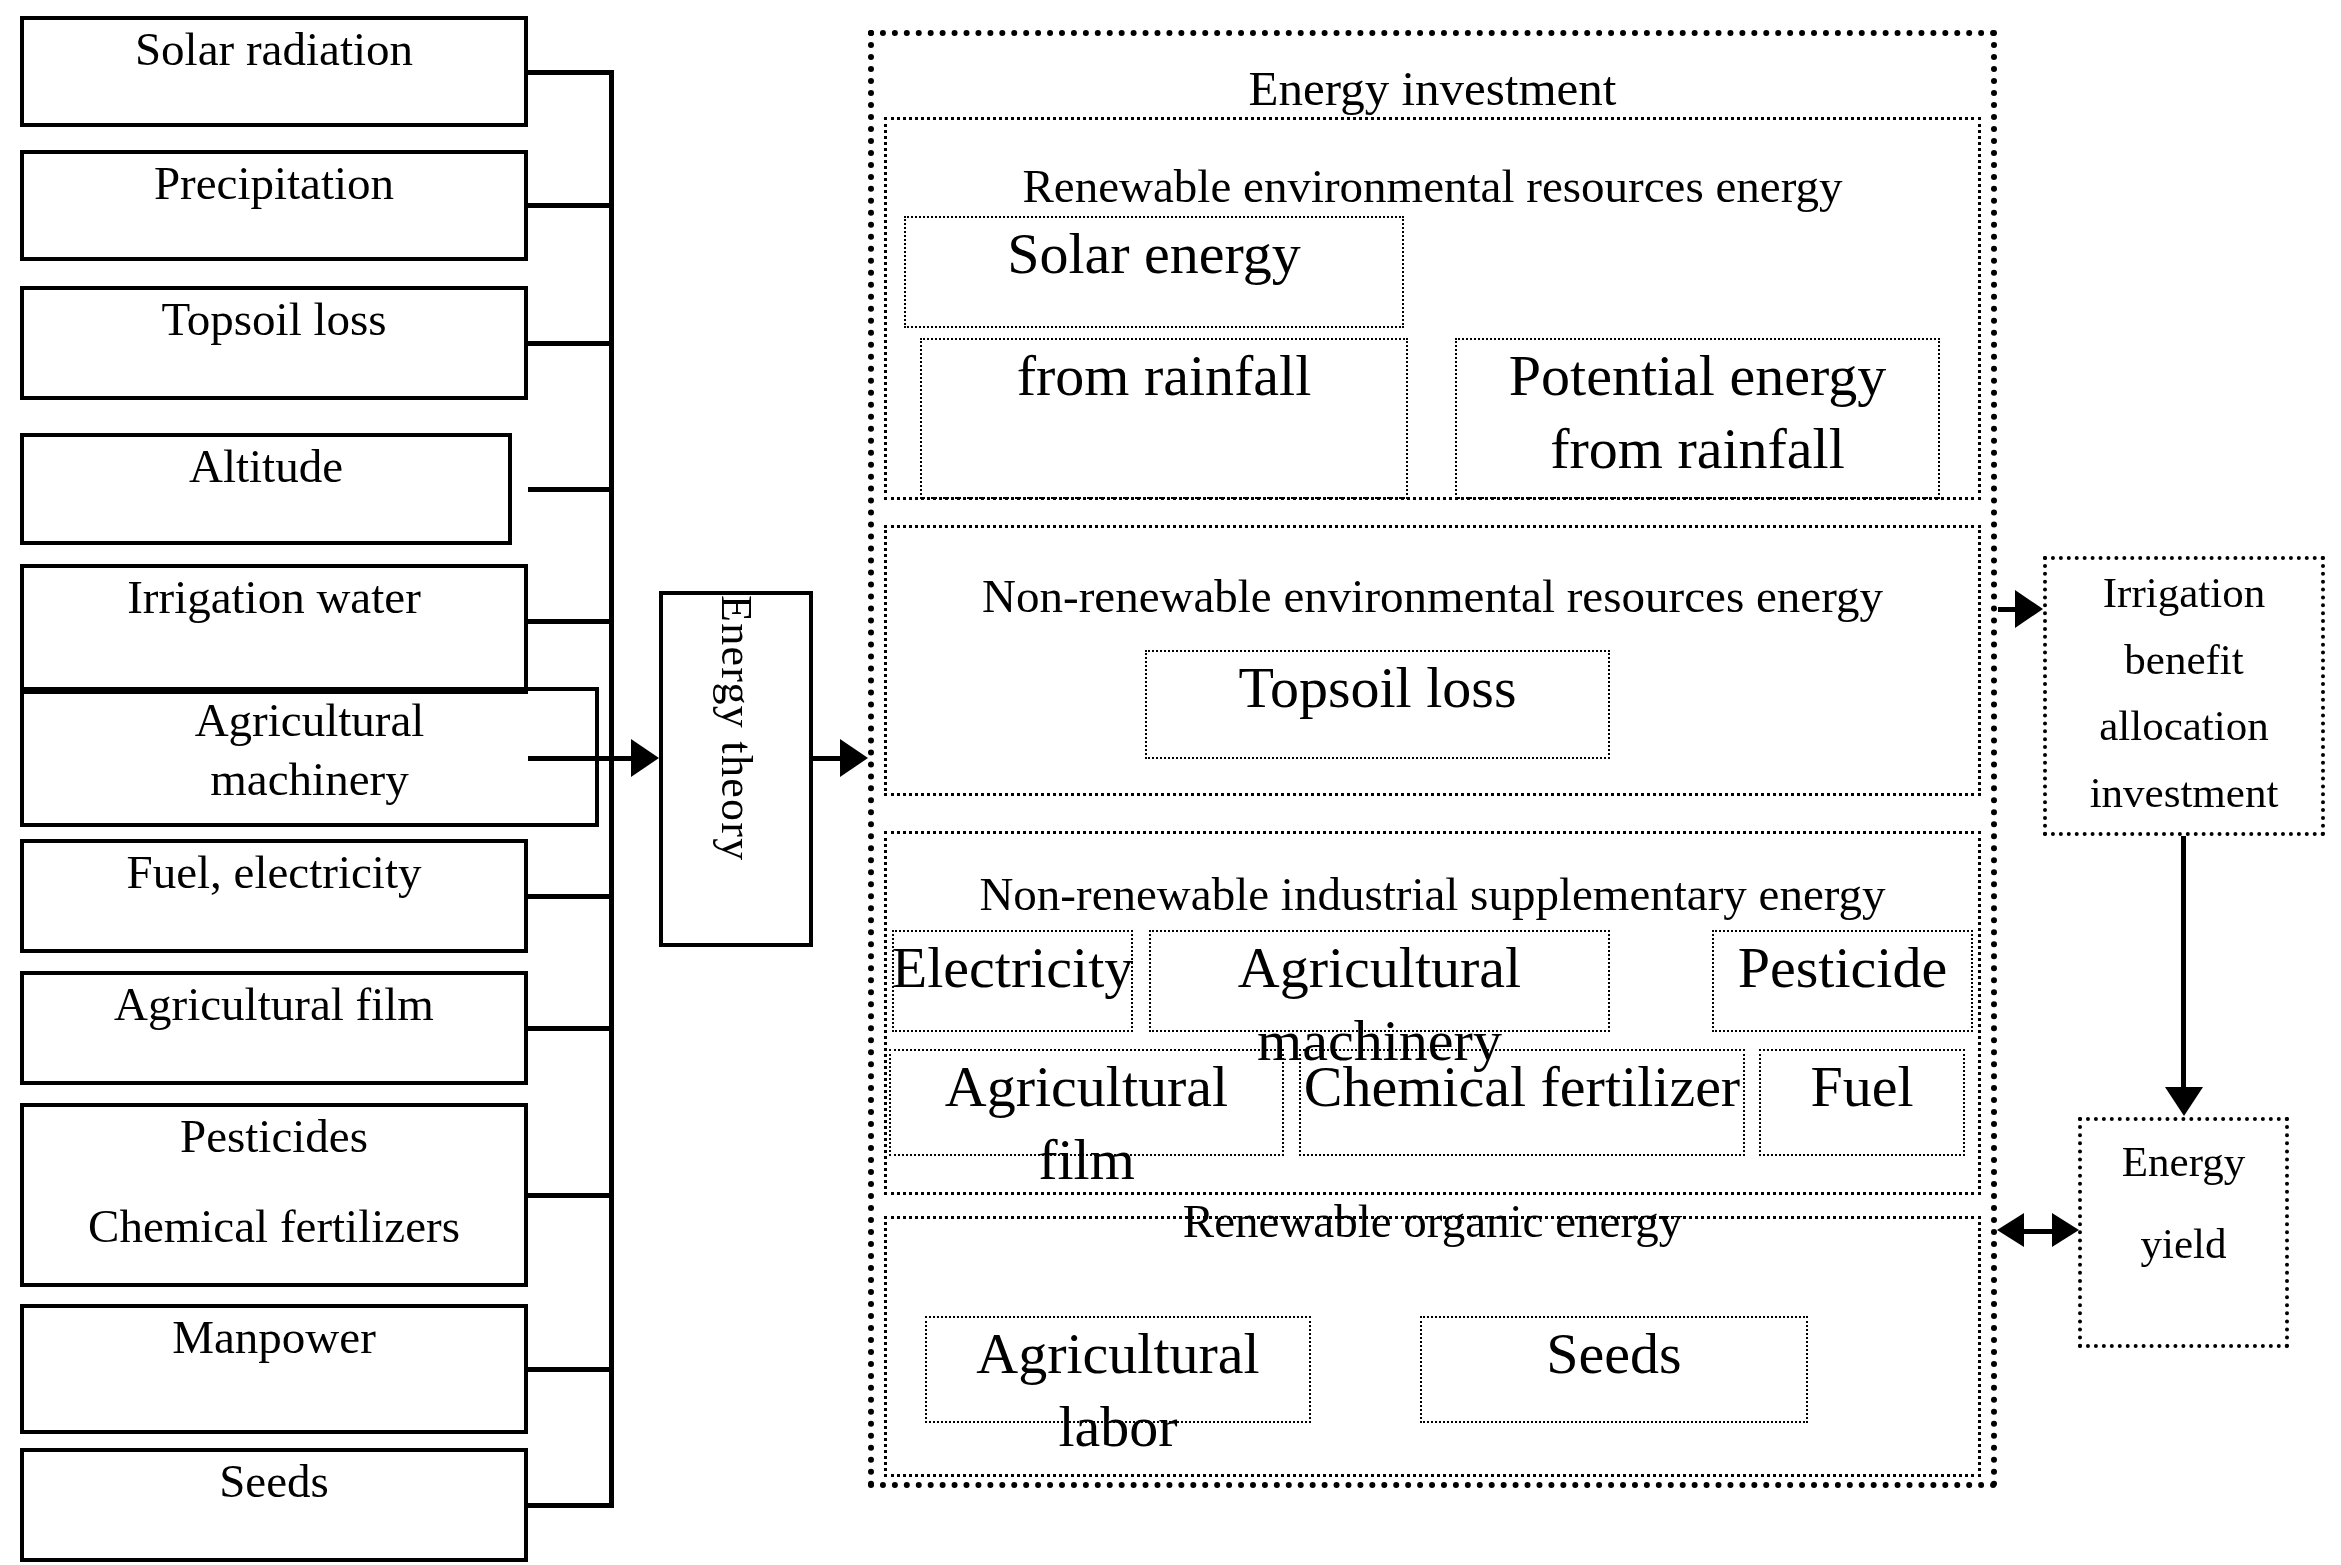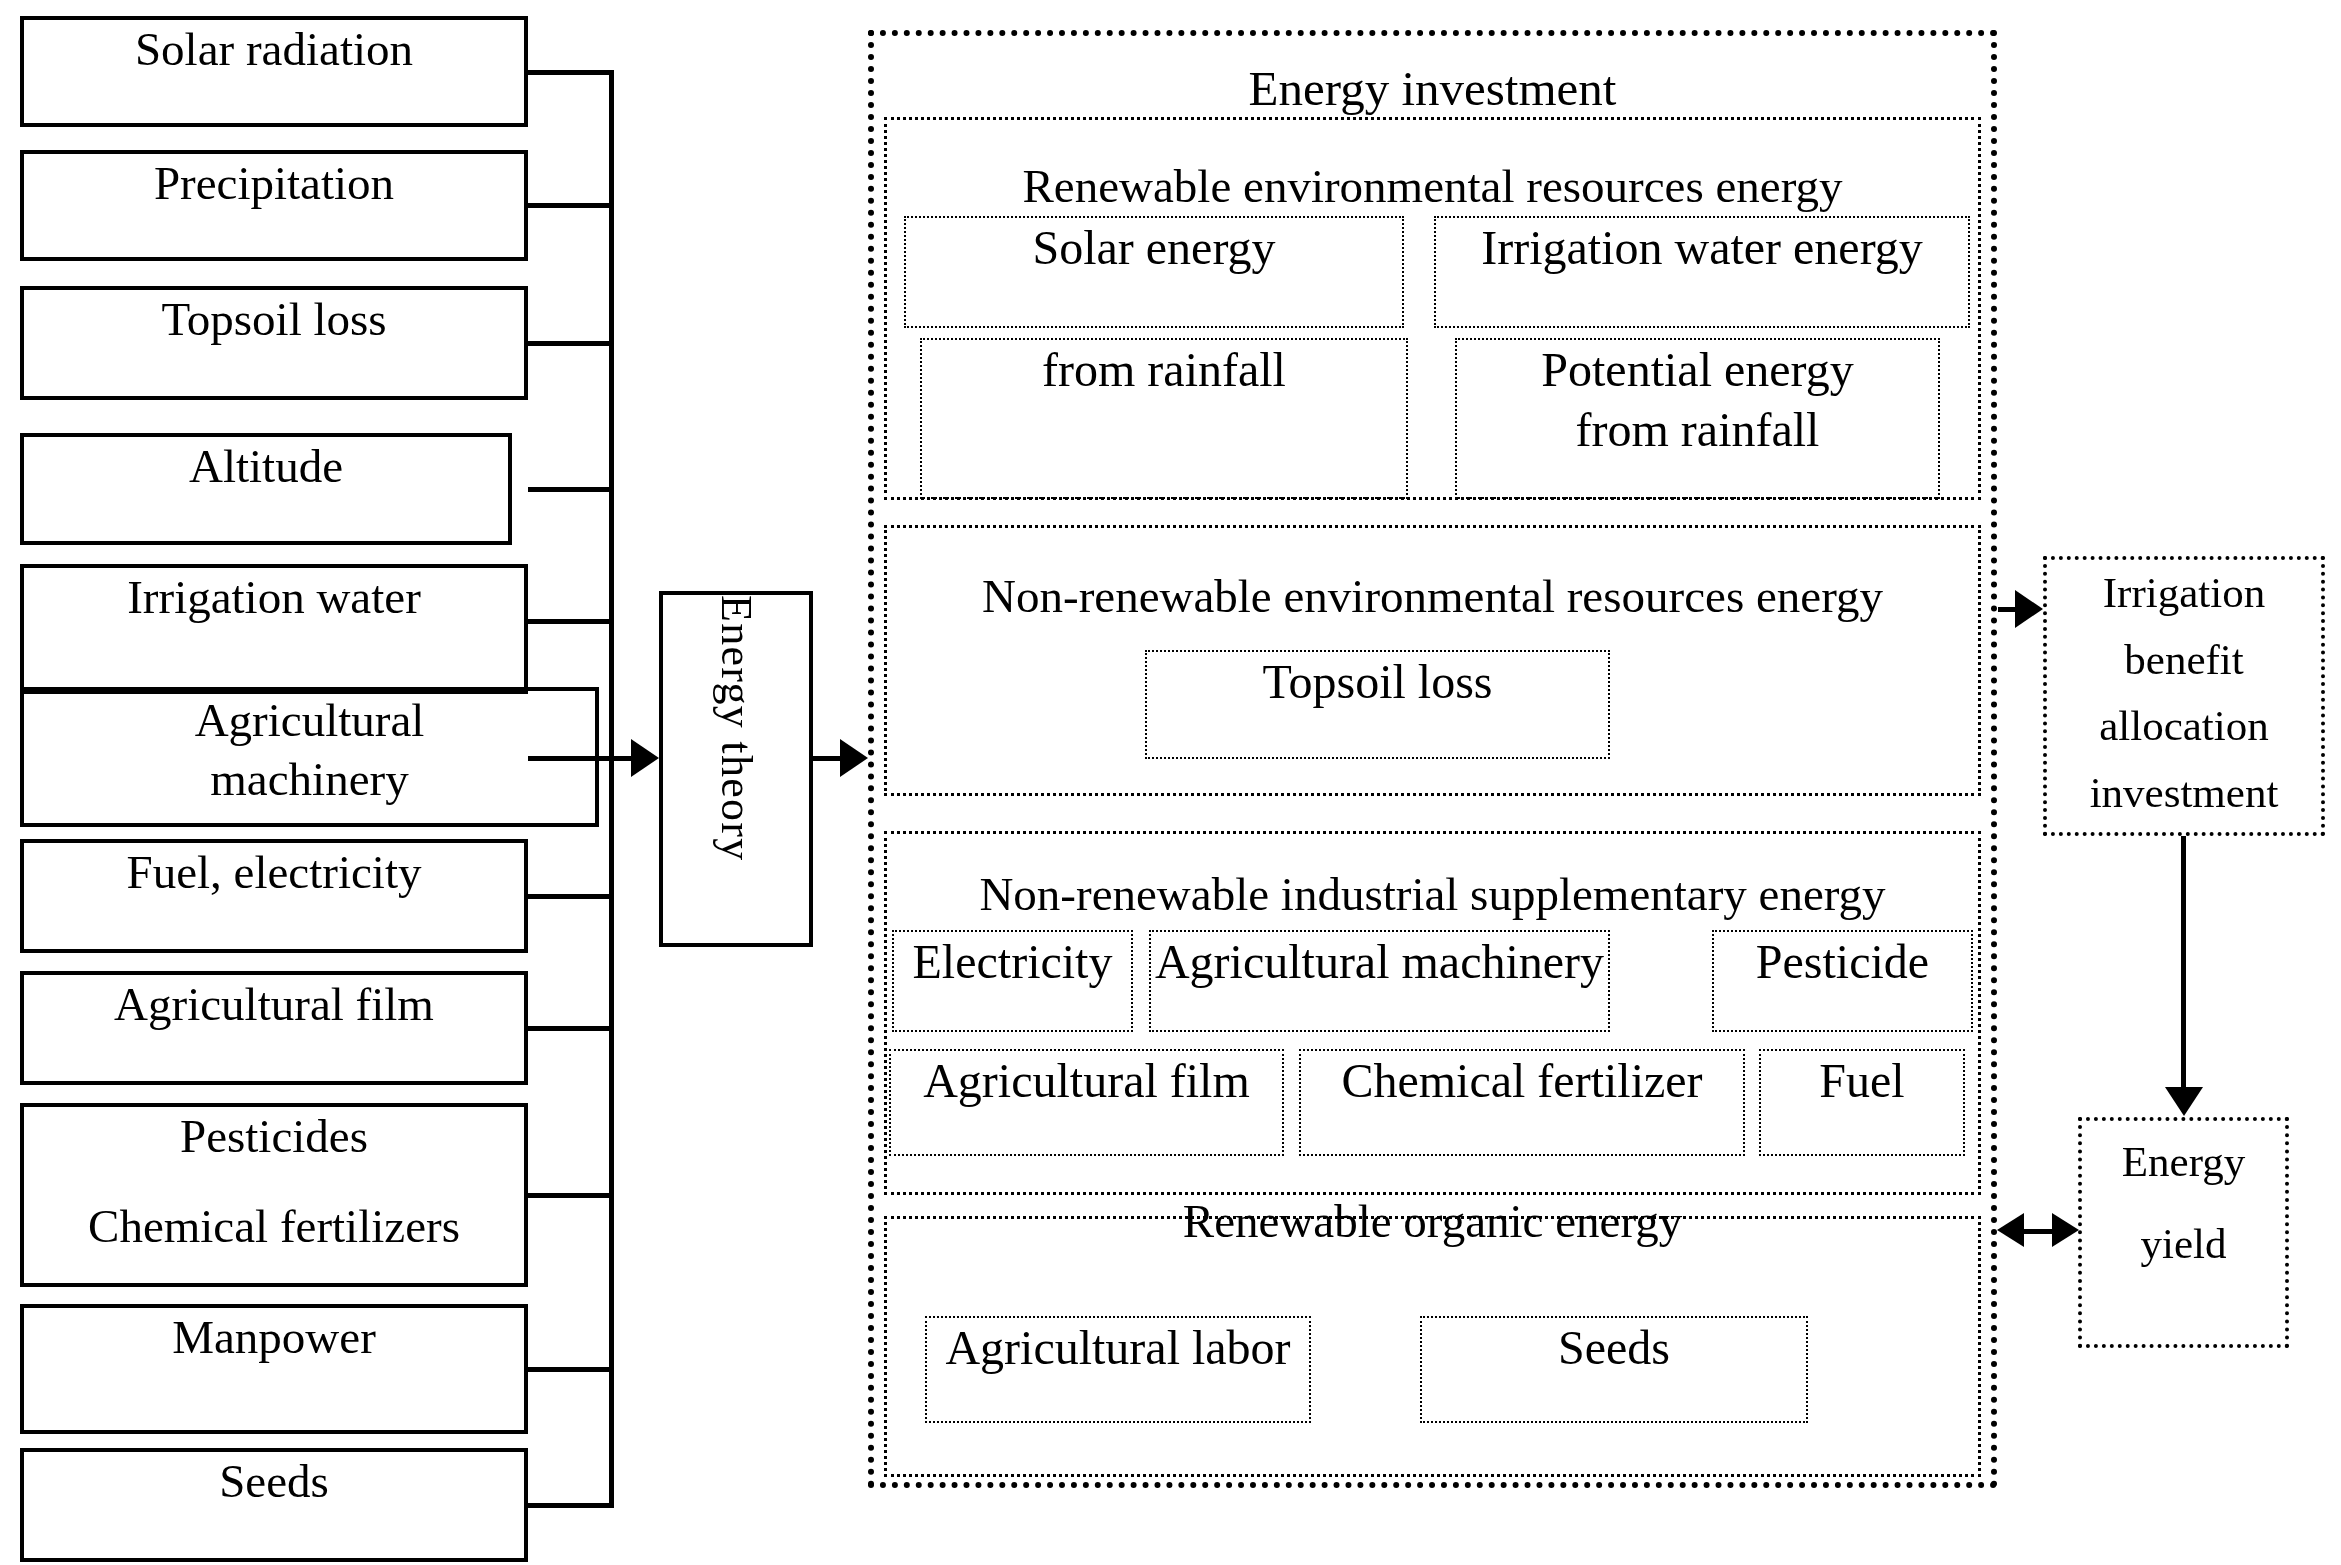--- a/index.html
+++ b/index.html
@@ -11,21 +11,21 @@
     position:absolute; box-sizing:border-box;
     display:flex; flex-direction:column; align-items:center; justify-content:flex-start;
     text-align:center; line-height:1.25;
   }
   .solid   { border:4.7px solid #000; }
   .dot-big { border:6.7px dotted #000; }
   .dot-sec { border:3.3px dotted #000; }
   .dot-itm { border:2.7px dotted #000; }
   .dot-rgt { border:4px dotted #000; }
   .lbl     { font-size:47px; }
-  .itm     { font-size:48px; }
+  .itm     { font-size:58px; }
   .ttl     { position:absolute; text-align:center; font-size:47px; line-height:1.1; }
   .hline,.vline { position:absolute; background:#000; }
   .tri { position:absolute; width:0; height:0; }
   .tri-right { border-top:19px solid transparent; border-bottom:19px solid transparent; border-left:28px solid #000; }
   .tri-left  { border-top:17.4px solid transparent; border-bottom:17.4px solid transparent; border-right:27px solid #000; }
   .tri-right-sm { border-top:17.4px solid transparent; border-bottom:17.4px solid transparent; border-left:27px solid #000; }
   .tri-down  { border-left:19px solid transparent; border-right:19px solid transparent; border-top:29px solid #000; }
   .vtext { writing-mode:vertical-rl; font-size:44px; letter-spacing:1.3px; }
   .gap2 { gap:31px; }
 </style>
@@ -94,23 +94,20 @@
   <div class="tri tri-right" style="left:840px;top:739px"></div>
 
   <div class="box dot-big" style="left:868px;top:30px;width:1129px;height:1458px"></div>
   <div class="ttl" style="left:868px;top:62px;width:1129px;font-size:49px">Energy investment</div>
 
   <div class="box dot-sec" style="left:884px;top:117px;width:1097px;height:383px"></div>
   <div class="ttl" style="left:884px;top:161px;width:1097px">Renewable environmental resources energy</div>
   <div class="box dot-itm itm" style="left:904px;top:216px;width:500px;height:112px">
     <span>Solar energy</span>
   </div>
-  <div class="box dot-itm itm" style="left:1434px;top:216px;width:536px;height:112px">
-    <span>Irrigation water energy</span>
-  </div>
   <div class="box dot-itm itm" style="left:920px;top:338px;width:488px;height:161px">
     <span>from rainfall</span>
   </div>
   <div class="box dot-itm itm" style="left:1455px;top:338px;width:485px;height:161px">
     <span>Potential energy</span>
     <span>from rainfall</span>
   </div>
 
   <div class="box dot-sec" style="left:884px;top:525px;width:1097px;height:271px"></div>
   <div class="ttl" style="left:884px;top:571px;width:1097px">Non-renewable environmental resources energy</div>

